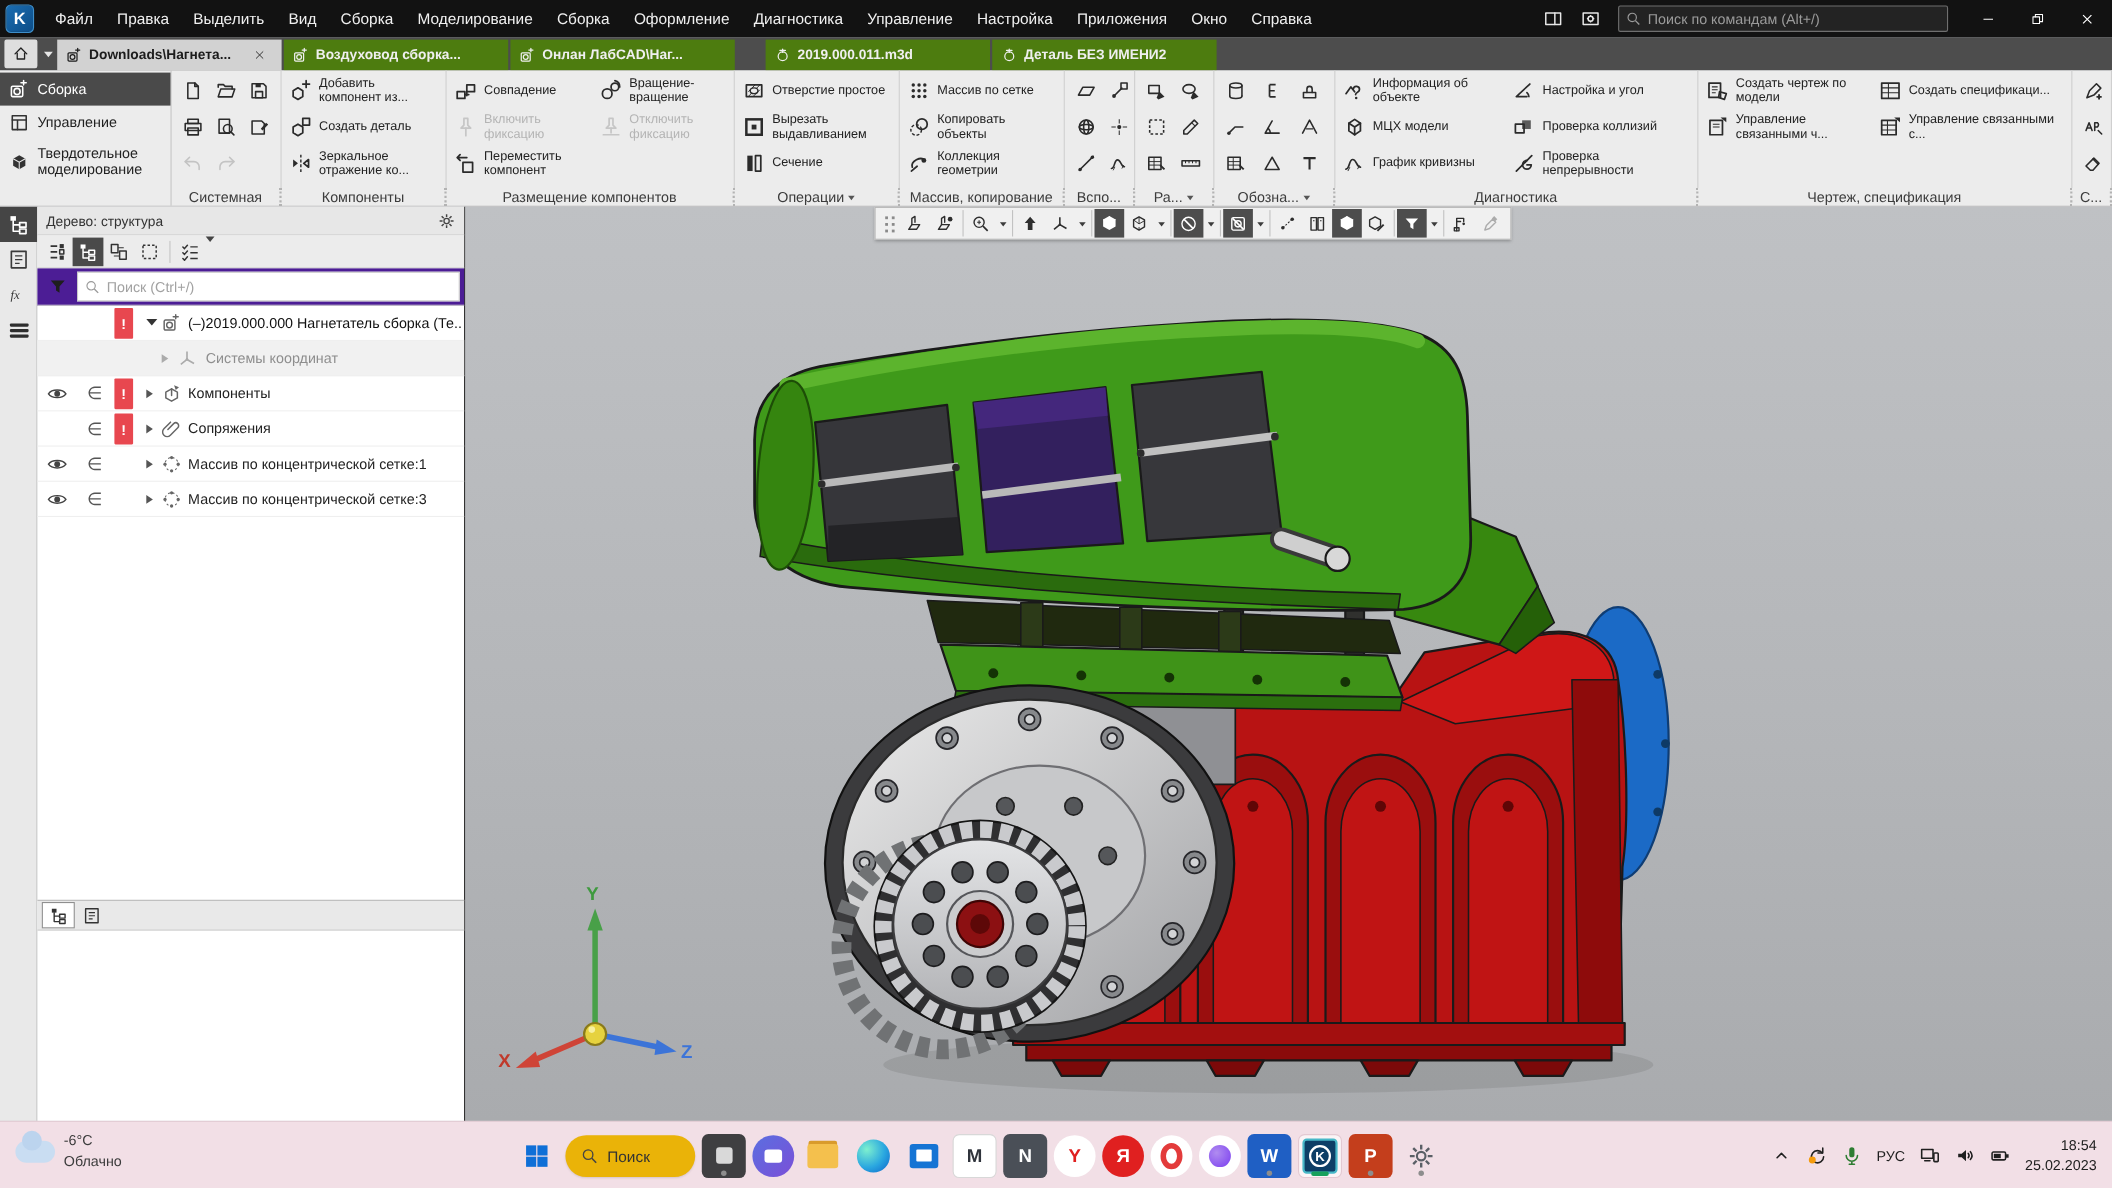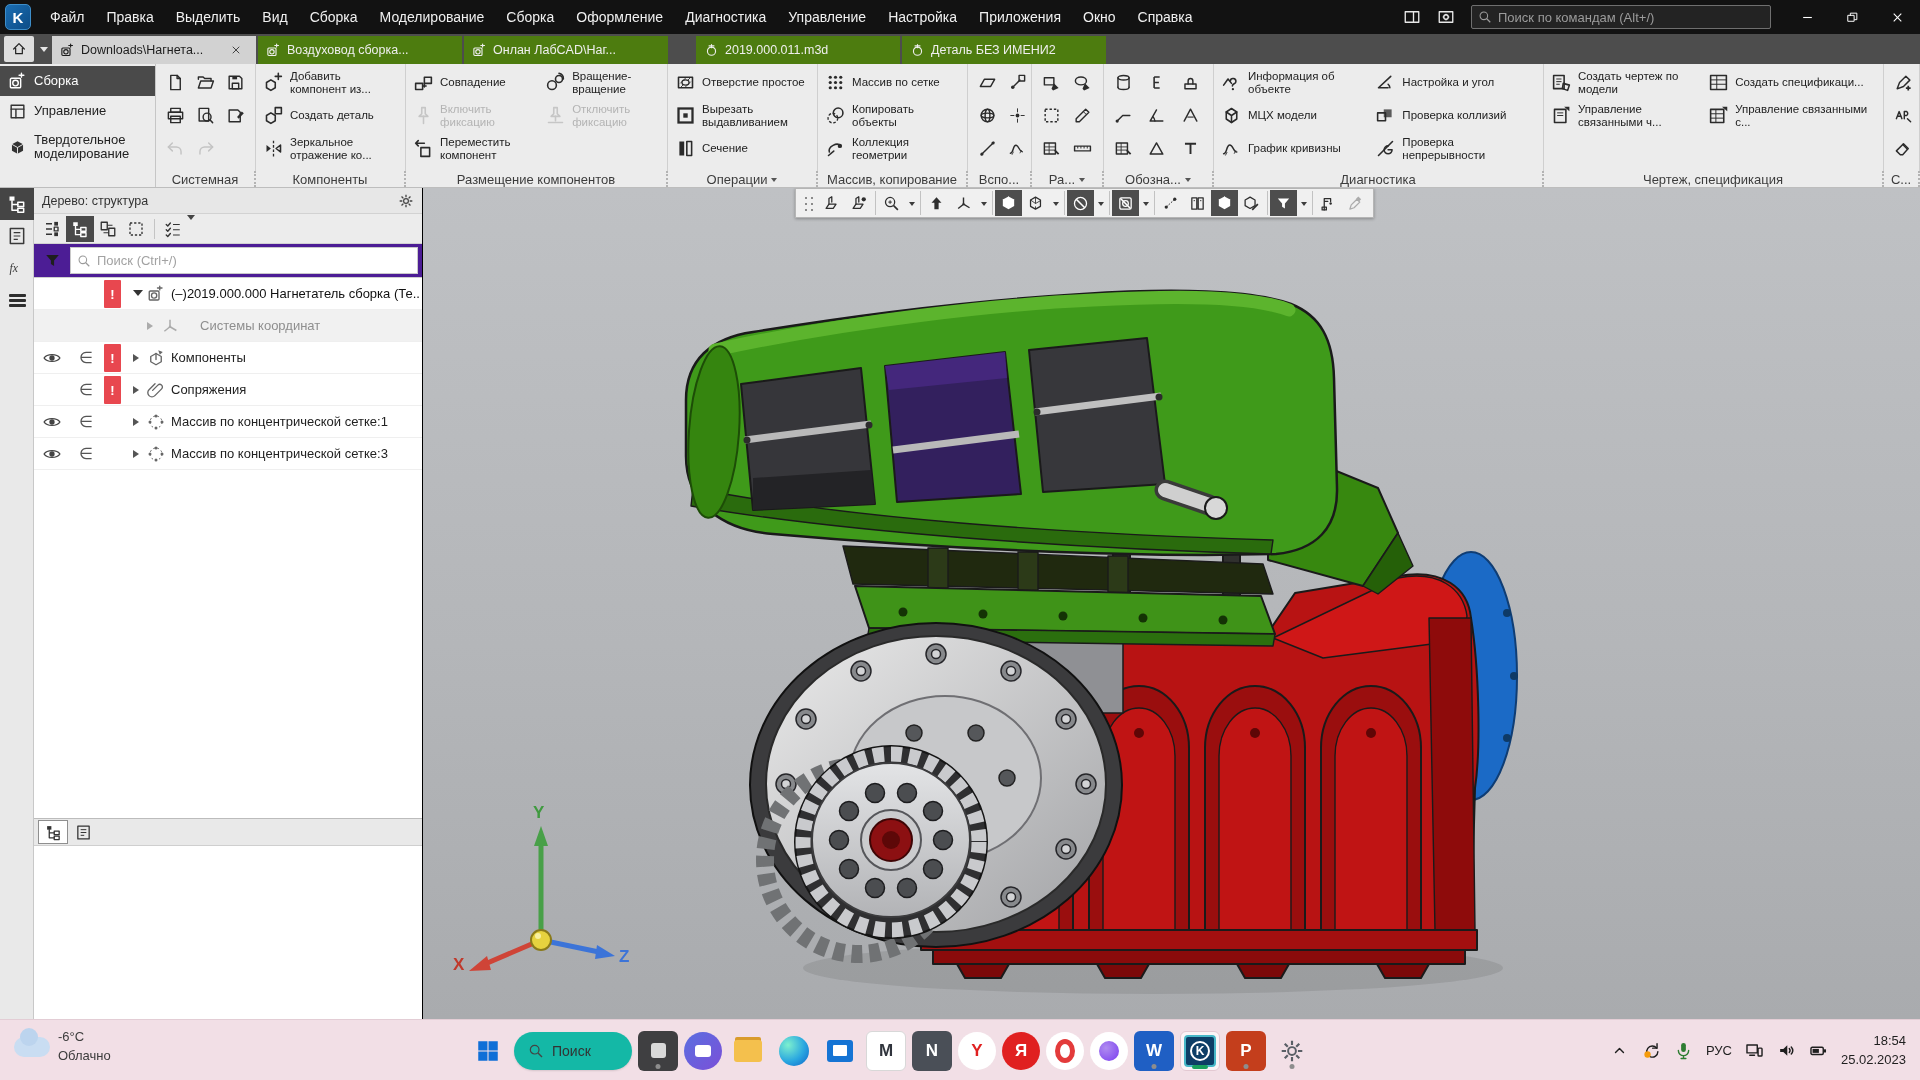--- a/index.html
+++ b/index.html
@@ -21,21 +21,21 @@
   .winbtn .ic { width:13px; height:13px; }
 
   
   #tabbar { position:absolute; left:0; top:34px; width:1920px; height:30px; background:#4d4d4d; display:flex; align-items:flex-end; }
   #home-btn { width:30px; height:26px; margin:0 2px 2px 4px; background:#dedede; border-radius:2px; display:flex; align-items:center; justify-content:center; color:#222; }
   #home-btn .ic { width:16px; height:16px; }
   #home-dd { width:16px; height:26px; margin-bottom:2px; display:flex; align-items:center; justify-content:center; }
   .tri-dn { width:0; height:0; border:4px solid transparent; border-top:5px solid #e6e6e6; margin-top:4px; }
   .tab { height:28px; width:204px; margin-right:2px; background:#4d7c0f; color:#efefef; display:flex; align-items:center; padding:0 8px; font-size:12.5px; }
   .tab .ic { width:15px; height:15px; margin-right:6px; color:currentColor; }
-  .tab .tlab { flex:1; overflow:hidden; white-space:nowrap; }
+  .tab .tlab { flex:1; overflow:hidden; white-space:nowrap;font-weight:bold; }
   .tab.active { background:#d2d2d2; color:#1c1c1c; }
   .tab .closex { width:12px; height:12px; color:#333; }
   .tab.gap { margin-left:26px; }
 
   
   #ribbon { position:absolute; left:0; top:64px; width:1920px; height:124px; background:#ececec; border-bottom:1px solid #bdbdbd; display:flex; }
   #modes { width:157px; border-right:1px solid #c6c6c6; padding-top:2px; }
   .mode { height:30px; display:flex; align-items:center; font-size:13px; color:#222; padding-left:8px; }
   .mode .ic { width:19px; height:19px; margin-right:7px; color:#333; }
   .mode.active { background:#4a4a4a; color:#fff; }
@@ -92,21 +92,21 @@
   .arr { position:absolute; left:99px; width:0; height:0; }
   .arr.r { border:4.5px solid transparent; border-left:6px solid #555; }
   .arr.d { border:5px solid transparent; border-top:6.5px solid #333; margin-top:3px; }
   .ticon { position:absolute; left:113px; width:18px; height:18px; color:#666; }
   .tlabel { position:absolute; left:137px; right:2px; white-space:nowrap; overflow:hidden; }
   .trow.root .tlabel { color:#111; }
   .trow.muted .tlabel { color:#8e8e8e; }
   .trow.muted .ticon { color:#9a9a9a; }
   .trow.muted .arr.r { border-left-color:#9a9a9a; }
   .trow.muted .ticon, .trow.muted .arr { opacity:.8; }
-  .indent2 .arr { left:113px; } .indent2 .ticon { left:127px; } .indent2 .tlabel { left:166px; }
+  .indent2 .arr { left:113px; } .indent2 .ticon { left:127px; } .indent2 .tlabel { left:153px; }
   #minitabs { position:absolute; left:0; top:630px; width:100%; height:28px; background:#e9e9e9; border-top:1px solid #bcbcbc; border-bottom:1px solid #cfcfcf; display:flex; align-items:center; padding:0 4px; }
   .mtbtn { width:30px; height:24px; display:flex; align-items:center; justify-content:center; color:#333; }
   .mtbtn .ic { width:17px; height:17px; }
   .mtbtn.active { background:#fff; border:1px solid #8f8f8f; }
 
   
   #viewport { position:absolute; left:423px; top:0; width:1497px; height:831px; background:linear-gradient(180deg,#bfc1c4 0%,#b4b6b9 55%,#a9abae 100%); overflow:hidden; }
   #vtoolbar { position:absolute; left:372px; top:0; height:30px; background:#f0f0f0; border:1px solid #b5b5b5; box-shadow:0 1px 3px rgba(0,0,0,.3); display:flex; align-items:center; padding:0 4px; }
   .grip { width:13px; height:17px; margin:0 3px; background-image:radial-gradient(#8a8a8a 1.2px, transparent 1.4px); background-size:6px 6px; }
   .vbtn { width:27px; height:26px; display:flex; align-items:center; justify-content:center; color:#2e2e2e; }
@@ -122,21 +122,21 @@
   #taskbar { position:absolute; left:0; top:1019px; width:1920px; height:61px; background:#f2dfe6; border-top:1px solid #e3cdd5; }
   #weather { position:absolute; left:14px; top:8px; display:flex; align-items:center; color:#3c3c3c; }
   .cloud { width:36px; height:20px; background:#c9ddf2; border-radius:11px; position:relative; margin-right:8px; }
   .cloud::before { content:""; position:absolute; left:6px; top:-9px; width:18px; height:18px; background:#bcd4ee; border-radius:50%; }
   #weather .wtxt { font-size:13px; line-height:1.45; }
   #centerbar { position:absolute; left:468px; top:0; height:61px; display:flex; align-items:center; gap:6px; }
   .tile { position:relative; width:40px; height:40px; border-radius:6px; display:flex; align-items:center; justify-content:center; font-weight:bold; font-size:17px; }
   .tile .ic { width:26px; height:26px; }
   .rdot { position:absolute; bottom:2px; left:50%; transform:translateX(-50%); width:5px; height:5px; border-radius:3px; background:#8d8d8d; }
   .rpill { position:absolute; bottom:1px; left:50%; transform:translateX(-50%); width:16px; height:4px; border-radius:2px; background:#18a05c; }
-  #search-pill { width:118px; height:38px; background:#14b8a6; border-radius:19px; display:flex; align-items:center; padding:0 14px; color:#333; font-size:14px; box-shadow:0 1px 2px rgba(0,0,0,.12); }
+  #search-pill { width:118px; height:38px; background:#eab308; border-radius:19px; display:flex; align-items:center; padding:0 14px; color:#333; font-size:14px; box-shadow:0 1px 2px rgba(0,0,0,.12); }
   #search-pill .ic { width:16px; height:16px; margin-right:8px; color:#444; }
   .appletter { color:#fff; }
   #tray { position:absolute; right:14px; top:0; height:61px; display:flex; align-items:center; gap:13px; color:#1f1f1f; }
   .trayic { width:19px; height:19px; color:#1f1f1f; }
   #lang { font-size:13px; }
   #clock { text-align:right; font-size:13px; line-height:1.45; color:#1f1f1f; }
 </style>
 </head>
 <body>
 

